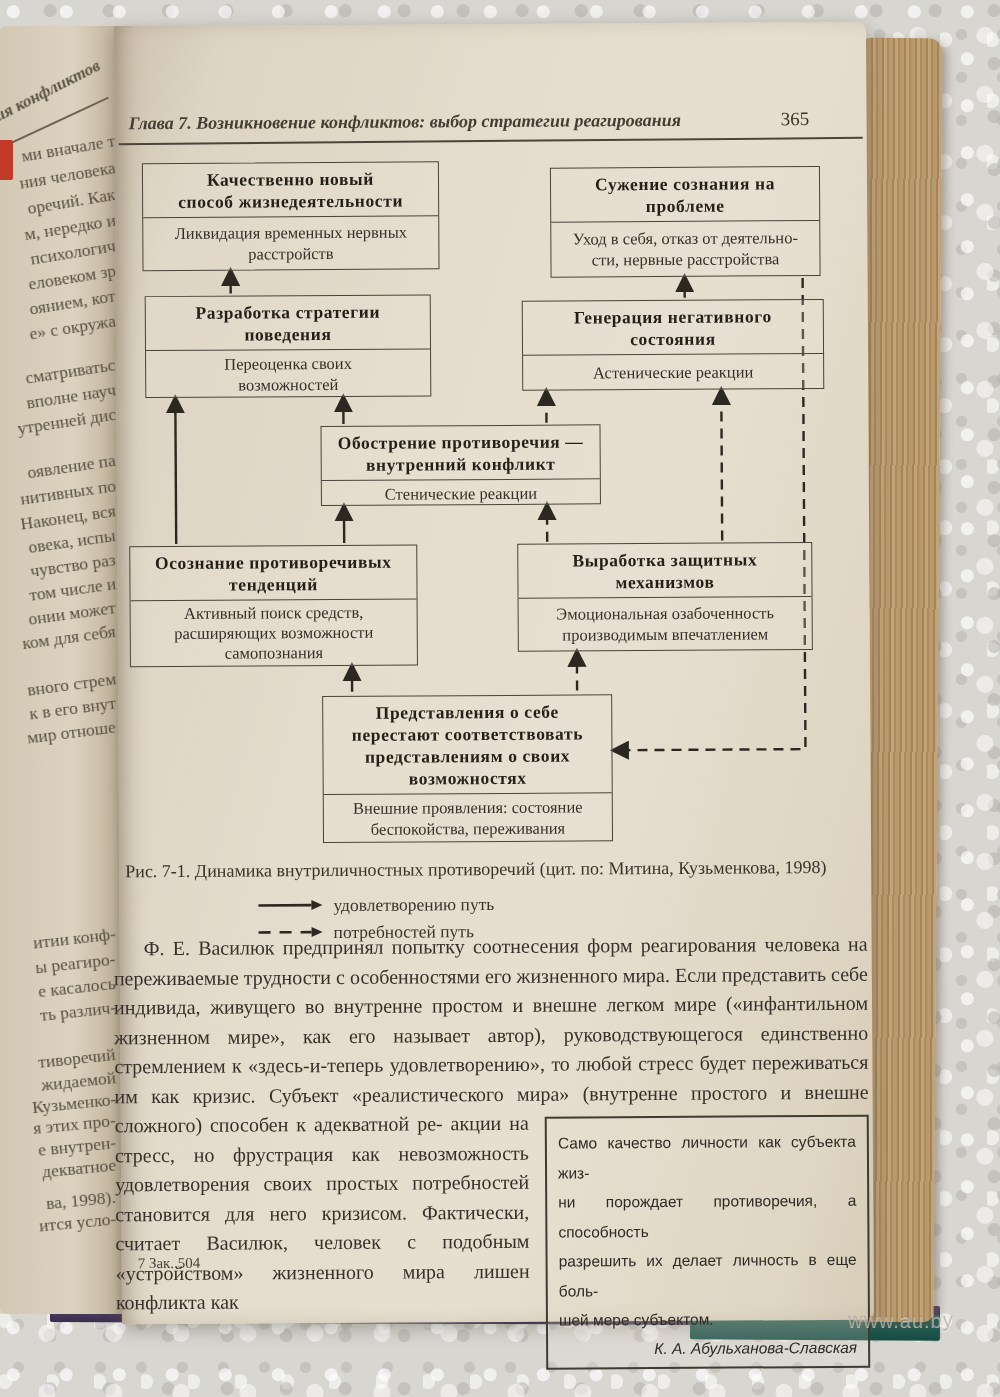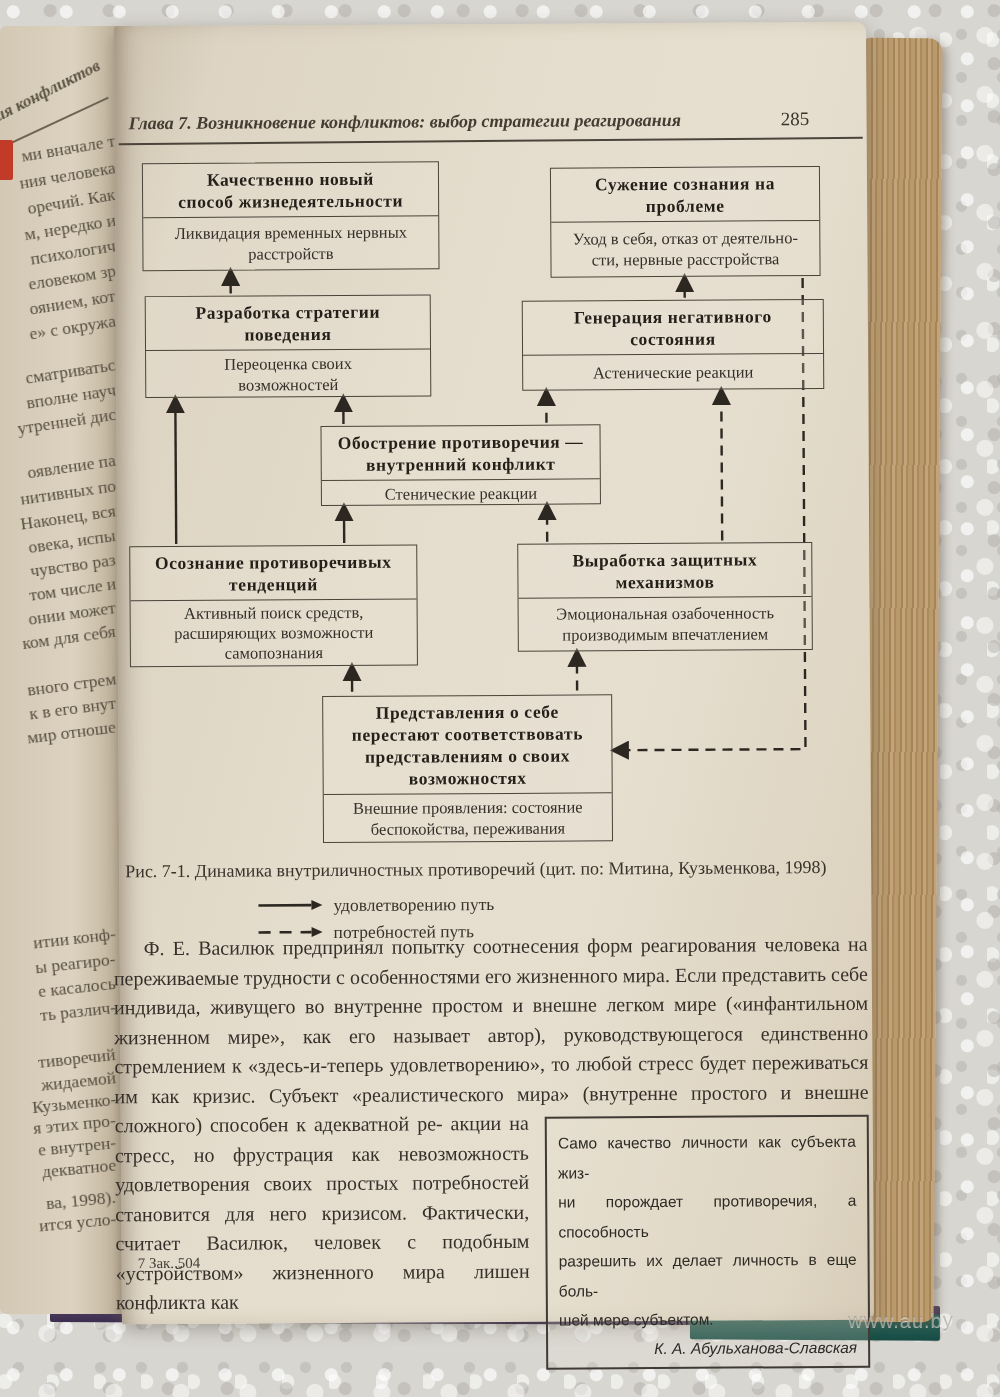--- a/index.html
+++ b/index.html
@@ -135,21 +135,21 @@
       <div class="lp-frag" style="top: 1088px; transform: rotate(-5.65deg);">я этих про-</div>
       <div class="lp-frag" style="top: 1110px; transform: rotate(-5.56deg);">е внутрен-</div>
       <div class="lp-frag" style="top: 1132px; transform: rotate(-5.47deg);">декватное</div>
       <div class="lp-frag" style="top: 1164px; transform: rotate(-5.34deg);">ва, 1998).</div>
       <div class="lp-frag" style="top: 1186px; transform: rotate(-5.26deg);">ится усло-</div>
     </div>
   <div class="red-bookmark"></div>
 
   <div class="right-page">
     <div class="rp chapter">Глава 7. Возникновение конфликтов: выбор стратегии реагирования</div>
-    <div class="rp pagenum">285</div>
+    <div class="rp pagenum">365</div>
     <div class="rp hrule"></div>
 
     <div class="rp chart">
       <svg class="arrows" width="752" height="692" viewBox="0 0 752 692">
         <defs>
           <marker id="ah" viewBox="0 0 10 10" refX="7" refY="5" markerWidth="8" markerHeight="8" orient="auto-start-reverse">
             <path d="M0,0 L10,5 L0,10 z" fill="#2c2721"></path>
           </marker>
         </defs>
         <g stroke="#2c2721" stroke-width="2.4" fill="none">

